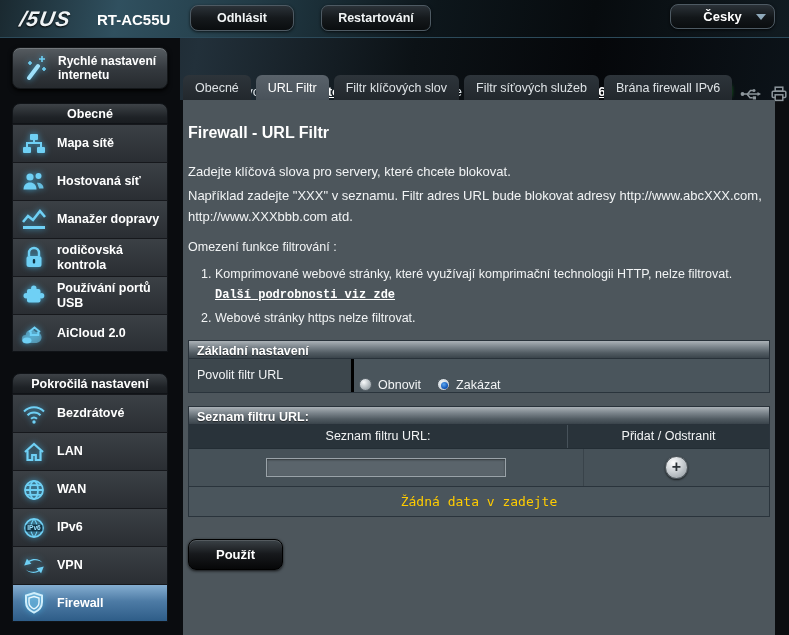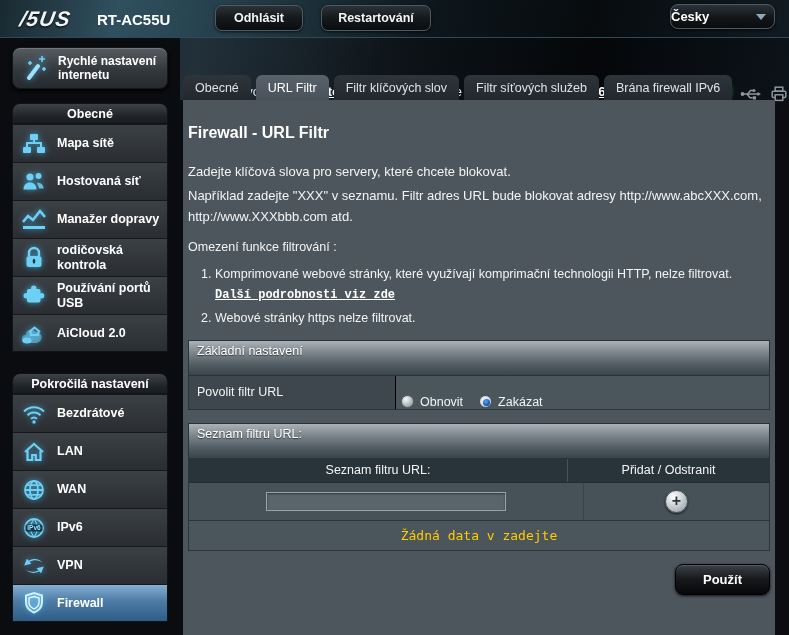--- a/index.html
+++ b/index.html
@@ -23,28 +23,28 @@
   }
   .model { position: absolute; left: 97px; top: 11px; font-weight: bold; font-size: 15px; color: #fff; }
   .tbtn {
     position: absolute; top: 5px; height: 26px;
     background: linear-gradient(180deg,#2b3238,#15191c 50%,#0a0d0f);
     border: 1px solid #4e5a63; border-radius: 7px;
     color: #f2f5f6; font-weight: bold; font-size: 12.5px;
     display: flex; align-items: center; justify-content: center;
     box-shadow: 0 1px 3px rgba(0,0,0,.7); cursor: pointer;
   }
-  .btn-logout { left: 215px; width: 88px; }
+  .btn-logout { left: 190px; width: 104px; border-radius: 8px; }
   .btn-reboot { left: 321px; width: 110px; }
   .lang {
     position: absolute; left: 670px; top: 4px; width: 105px; height: 25px;
     background: linear-gradient(180deg,#2b3238,#121619 55%,#0a0d0f);
     border: 1px solid #4e5a63; border-radius: 8px;
     color: #fff; font-weight: bold; font-size: 13px;
-    display: flex; align-items: center; justify-content: flex-start;
+    display: flex; align-items: center; justify-content: center;
     box-shadow: 0 1px 3px rgba(0,0,0,.7); cursor: pointer;
   }
   .lang-arrow {
     position: absolute; right: 8px; top: 9px; width: 0; height: 0;
     border-left: 5px solid transparent; border-right: 5px solid transparent;
     border-top: 6px solid #8fa9ba;
   }
   
   .subbar {
     position: absolute; top: 38px; left: 0; width: 789px; height: 62px;
@@ -102,29 +102,29 @@
   .page-title { font-size: 16px; font-weight: bold; color: #fff; padding-top: 24px; margin-bottom: 20px; }
   .desc p { font-size: 13px; line-height: 1.6; margin-bottom: 3px; }
   .limit-head { font-size: 12.5px; margin: 13px 0 10px 0; }
   ol.limits { margin: 0 0 12px 0; padding-left: 27px; font-size: 12.5px; line-height: 1.6; }
   ol.limits li { margin-bottom: 2px; }
   .mono-link {
     font-family: Liberation Mono, monospace; font-weight: bold;
     color: #fff; text-decoration: underline; cursor: pointer; font-size: 12px;
   }
   .secheader {
-    height: 36px; line-height: 20px; padding-left: 8px;
+    height: 19px; line-height: 20px; padding-left: 8px;
     background: linear-gradient(180deg,#abb2b7 0%,#7c858c 35%,#525c63 70%,#3a444b 100%);
     border: 1px solid #29323a;
-    color: #fff; font-weight: normal; font-size: 12.5px; text-shadow: 0 1px 1px rgba(0,0,0,.55);
+    color: #fff; font-weight: bold; font-size: 12.5px; text-shadow: 0 1px 1px rgba(0,0,0,.55);
   }
   .tbl { border: 1px solid #2a343c; border-top: none; }
   .row-enable { display: flex; height: 34px; }
   .cell-label {
-    width: 207px; background: #3d474d; border-right: 1px solid #000000;
+    width: 165px; background: #3d474d; border-right: 3px solid #000000;
     display: flex; align-items: center; padding-left: 8px; font-size: 12.5px;
   }
   .cell-radios { flex: 1; background: #4a555c; display: flex; align-items: flex-end; padding-left: 5px; gap: 16px; }
   .radio-opt { display: flex; align-items: center; gap: 6px; font-size: 12.5px; cursor: pointer; }
   .radio { width: 13px; height: 13px; border-radius: 50%; position: relative; }
   .radio.off { background: radial-gradient(circle at 35% 30%, #f8fafb, #aeb6bb 60%, #818a90); border: 1px solid #59636a; }
   .radio.on  { background: radial-gradient(circle at 40% 35%, #f2f6f8, #c3ccd2 75%, #9aa3a9); border: 1px solid #49535a; }
   .radio.on::after {
     content: ""; position: absolute; left: 3px; top: 3px; width: 7px; height: 7px; border-radius: 50%;
     background: radial-gradient(circle at 40% 35%, #5aa6f0, #0c50b4 70%, #063172);
@@ -145,21 +145,21 @@
     background: radial-gradient(circle at 35% 28%, #ffffff, #cbd0d4 45%, #8d959b);
     border: 1px solid #50575c; box-shadow: 0 1px 2px rgba(0,0,0,.6);
     display: flex; align-items: center; justify-content: center;
     color: #2e3438; font-weight: bold; font-size: 16px; line-height: 1; cursor: pointer;
   }
   .empty-row {
     height: 30px; background: #4a555c; border-top: 1px solid #2a343c;
     display: flex; align-items: center; justify-content: center;
     font-family: "DejaVu Sans Mono", monospace; font-size: 13px; color: #ffcc00;
   }
-  .applywrap { text-align: right; margin-top: 13px; }
+  .applywrap { text-align: left; margin-top: 22px; }
   .applybtn {
     display: inline-block; padding: 7px 27px;
     background: linear-gradient(180deg,#3b4247,#17191c 48%,#060708);
     border: 1px solid #000; border-radius: 8px;
     box-shadow: 0 1px 3px rgba(0,0,0,.8), inset 0 1px 0 rgba(255,255,255,.14);
     color: #fff; font-weight: bold; font-size: 13px; cursor: pointer;
   }
 </style>
 </head>
 <body>

